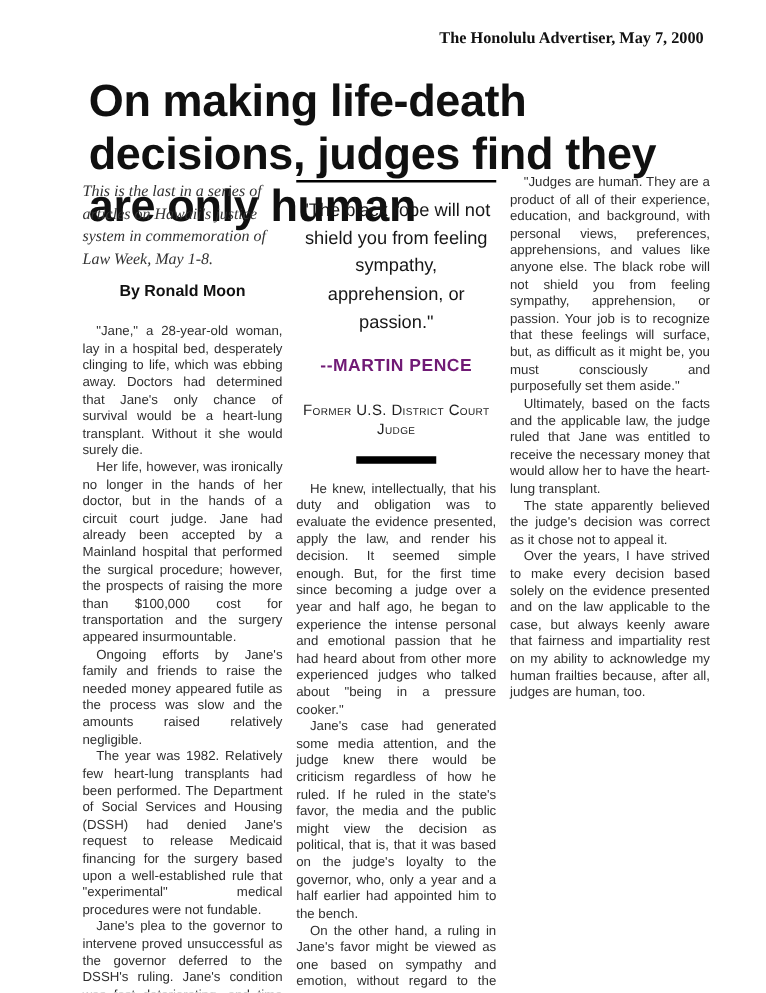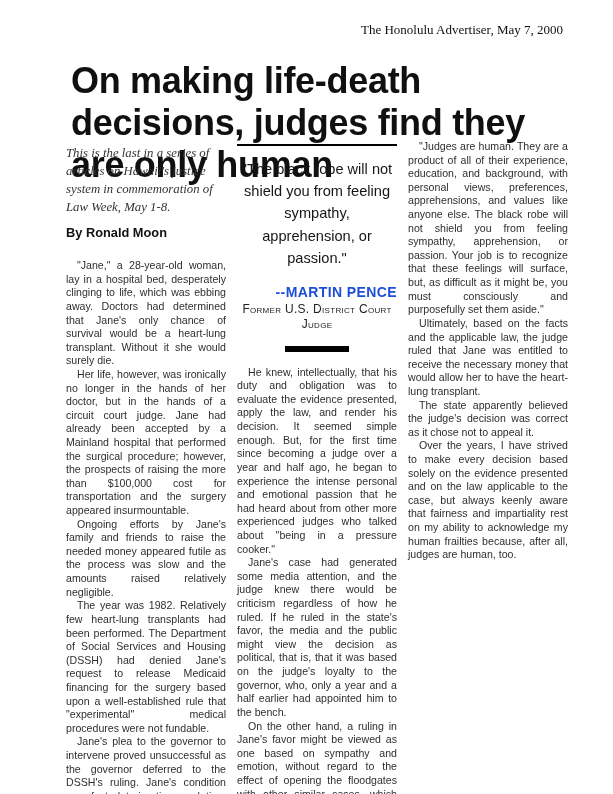--- a/index.html
+++ b/index.html
@@ -14,21 +14,21 @@
     background: #ffffff;
     font-family: "Liberation Sans", sans-serif;
     color: #2a2a2a;
     overflow: hidden;
   }
   .masthead {
     position: absolute;
     top: 22px;
     right: 50px;
     font-family: "Liberation Serif", serif;
-    font-weight: normal;
+    font-weight: bold;
     font-size: 13px;
     color: #111111;
     white-space: nowrap;
   }
   .headline {
     position: absolute;
     top: 60px;
     left: 71px;
     width: 505px;
     font-size: 36px;
@@ -61,21 +61,21 @@
     font-style: italic;
     font-size: 12.8px;
     line-height: 1.42;
     text-align: left;
     margin: 4px 0 8px 0;
     color: #333333;
   }
   .byline {
     font-weight: bold;
     font-size: 12.8px;
-    text-align: left;
+    text-align: center;
     margin: 0 0 18px 0;
     color: #111111;
   }
   .pullquote {
     text-align: center;
     margin-bottom: 12px;
   }
   .pq-rule-top {
     height: 0;
     border-top: 2px solid #000000;
@@ -84,28 +84,27 @@
   .pq-text {
     font-size: 14.6px;
     line-height: 1.52;
     color: #161616;
   }
   .pq-attr {
     font-weight: bold;
     font-size: 14px;
     letter-spacing: 0.4px;
     margin-top: 15px;
-    color: #1d4ed8;
-    text-align: right;
+    color: #701a75;
   }
   .pq-title {
     font-variant: small-caps;
     font-size: 12px;
     letter-spacing: 0.3px;
-    margin-top: 0;
+    margin-top: 19px;
     color: #222222;
   }
   .pq-bar {
     width: 64px;
     height: 6px;
     background: #000000;
     margin: 13px auto 14px auto;
   }
 </style>
 </head>

